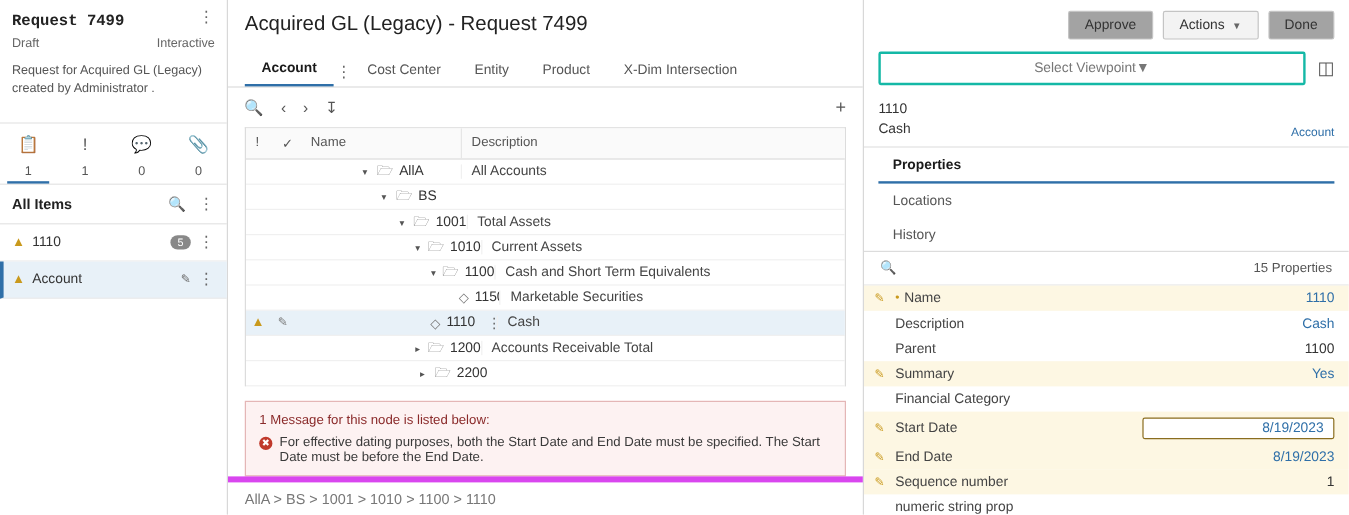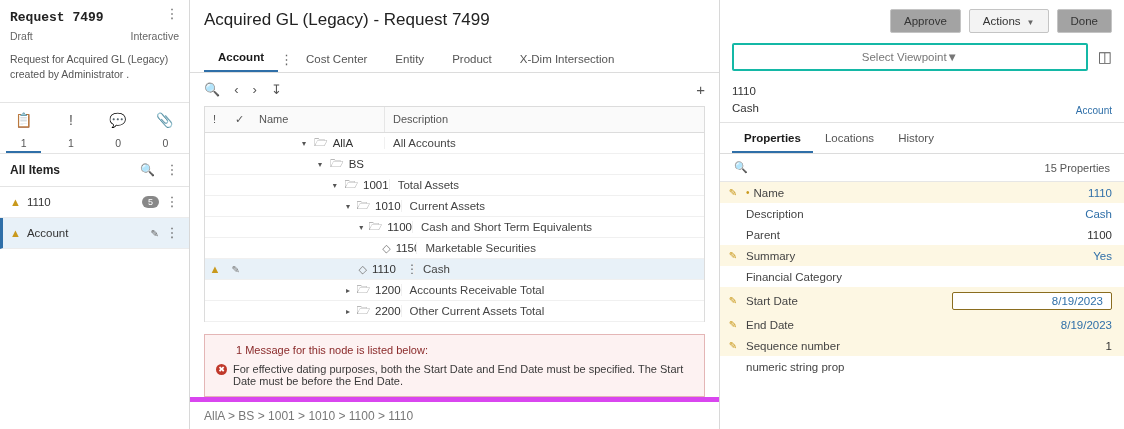--- a/index.html
+++ b/index.html
@@ -153,21 +153,21 @@
   .row-kebab { color: #666; font-size: 12px; padding-right: 6px; }
 
   .msg-box {
     margin: 12px 14px 0 14px;
     border: 1px solid #e4b6b6;
     background: #fdf2f2;
     padding: 9px 11px;
     font-size: 11px;
     color: #7a2020;
   }
-  .msg-title { color: #8a2a2a; margin-bottom: 7px; margin-left: 20px; }
+  .msg-title { color: #8a2a2a; margin-bottom: 7px; }
   .msg-line { display: flex; gap: 6px; align-items: flex-start; color: #3a3a3a; }
   .err-dot {
     width: 11px; height: 11px; border-radius: 50%;
     background: #c0392b; color: #fff; font-size: 8px;
     display: inline-flex; align-items: center; justify-content: center;
     flex: 0 0 11px; margin-top: 1px;
   }
   .breadcrumb {
     margin-top: auto;
     border-top: 5px solid #d946ef;
@@ -219,21 +219,21 @@
 
   .right-id {
     padding: 4px 12px 6px 12px;
     display: flex; justify-content: space-between; align-items: flex-end;
     border-bottom: 1px solid #e2e2e2;
   }
   .rid-main { font-size: 11.5px; color: #333; line-height: 1.45; }
   .rid-link { font-size: 10px; color: #2f6fa8; }
 
   .rtabs {
-    display: flex; padding: 0 12px; border-bottom: 1px solid #dcdcdc;
+    display: flex; padding: 0 12px; border-bottom: 1px solid #dcdcdc; flex-direction: column;
   }
   .rtab { padding: 9px 12px 7px 12px; font-size: 11.5px; color: #555; cursor: pointer; }
   .rtab.active { color: #1a1a1a; font-weight: bold; border-bottom: 2px solid #2f6fa8; }
 
   .rsearch {
     display: flex; align-items: center; justify-content: space-between;
     padding: 7px 14px;
     border-bottom: 1px solid #e6e6e6;
     color: #555; font-size: 11px;
   }
@@ -451,21 +451,20 @@
         </div>
 
         <div class="grow">
           <div class="c-flag"></div>
             <div class="c-check"></div>
           <div class="c-name" style="padding-left:96px;">
             <span class="twisty">▸</span>
             <span class="node-ico">🗁</span>
             <span>2200</span>
           </div>
-          <div class="c-desc">Other Current Assets Total</div>
         </div>
       </div>
     </div>
 
     <div class="msg-box">
       <div class="msg-title">1 Message for this node is listed below:</div>
       <div class="msg-line">
         <span class="err-dot">✖</span>
         <span>For effective dating purposes, both the Start Date and End Date must be specified. The Start Date must be before the End Date.</span>
       </div>

